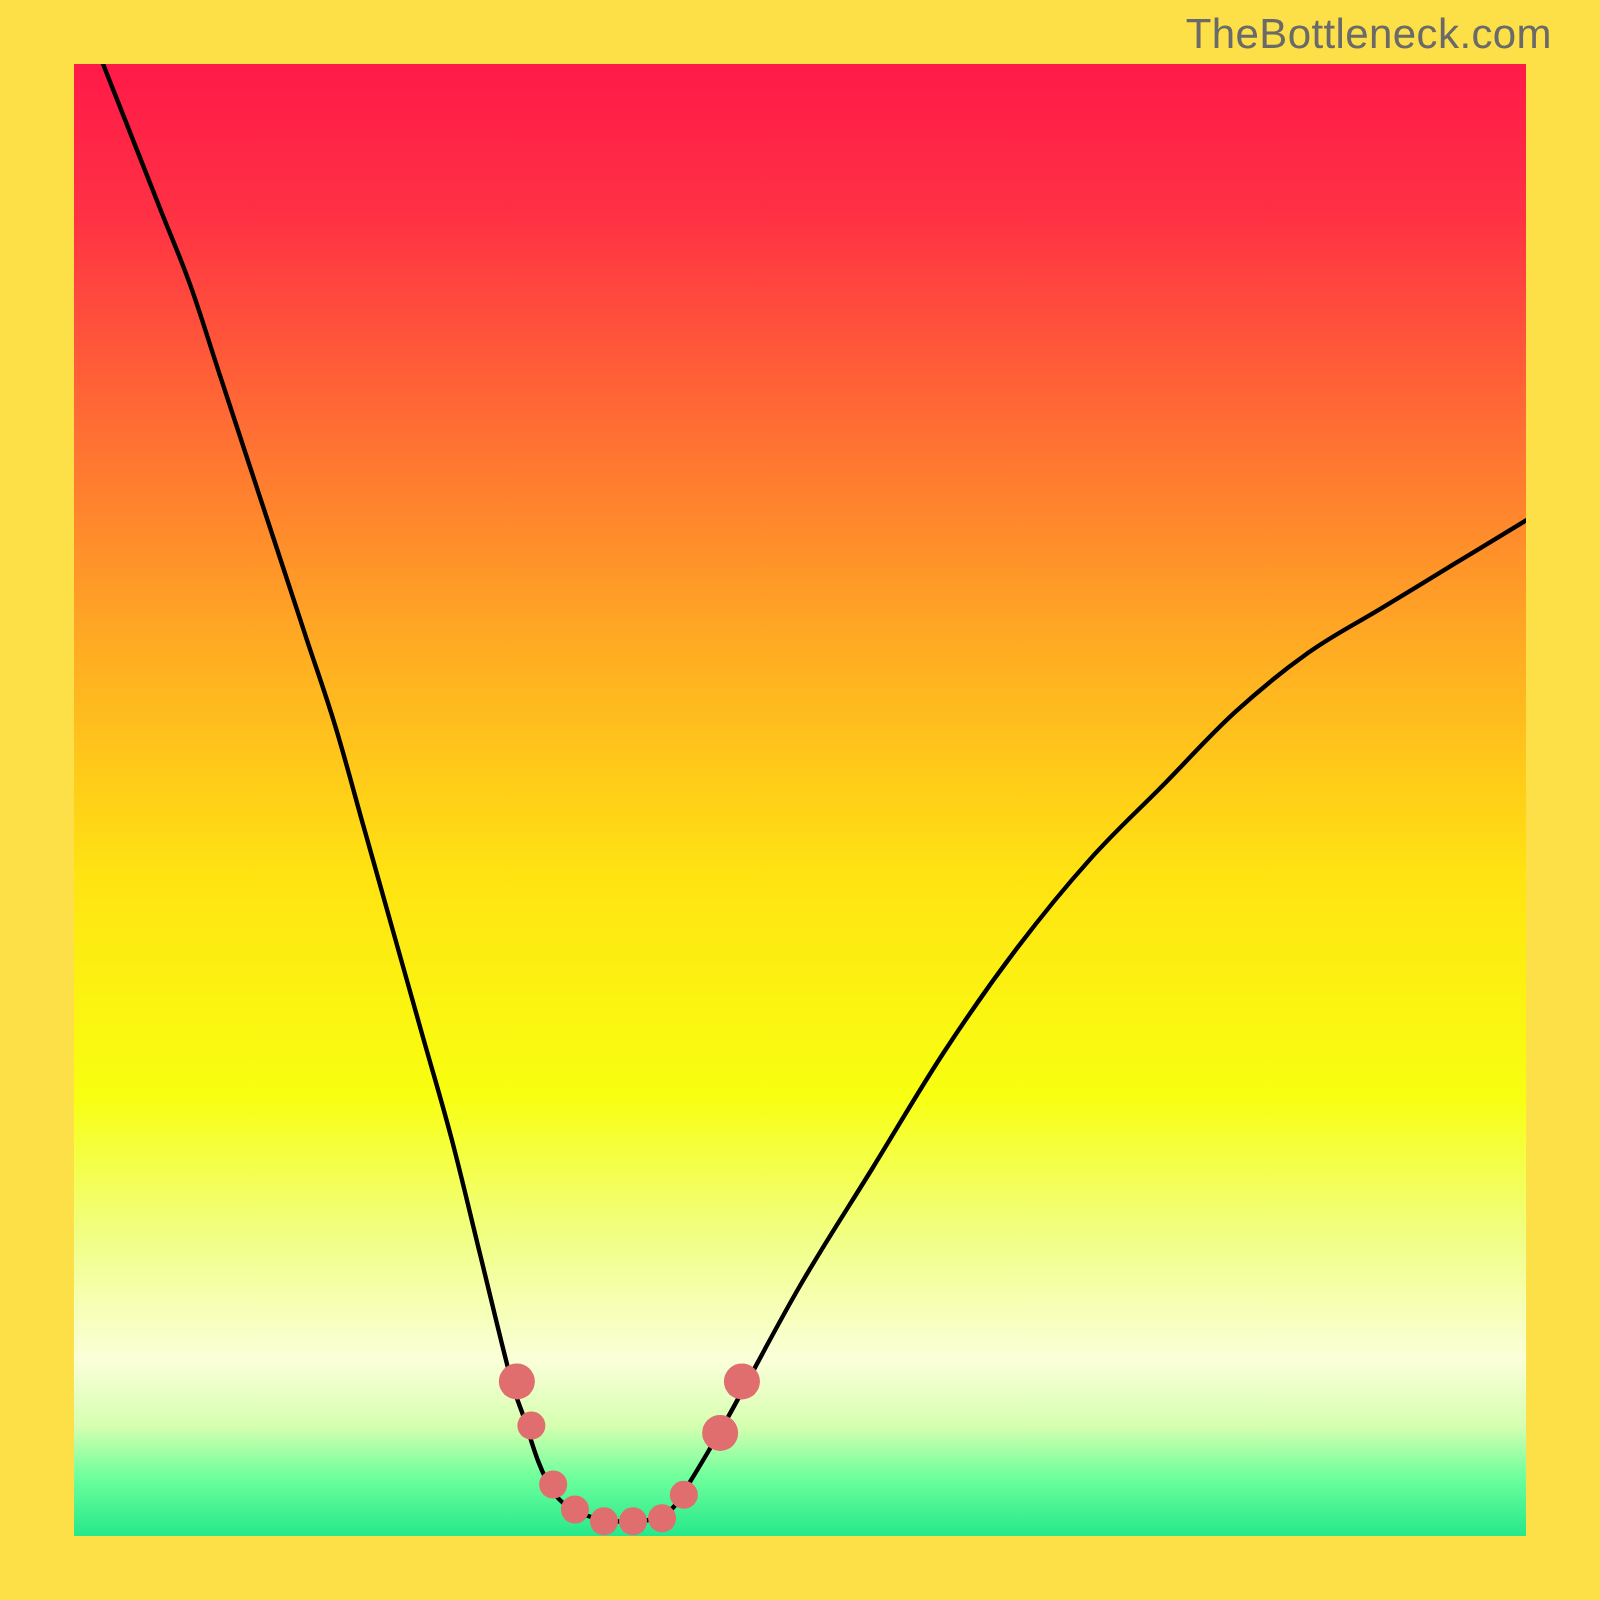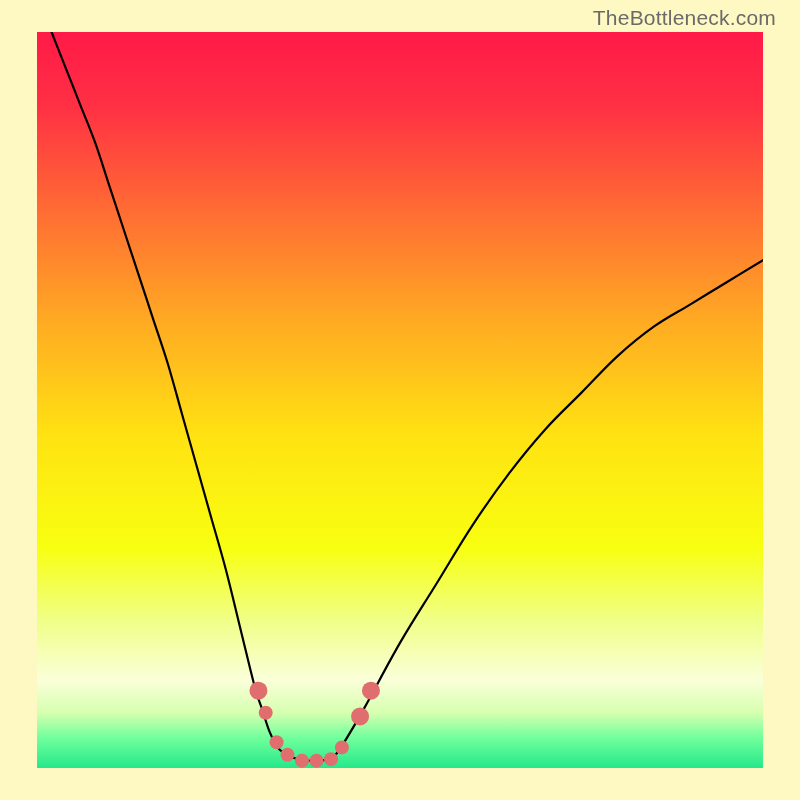--- a/index.html
+++ b/index.html
@@ -10,21 +10,21 @@
     overflow: hidden;
     background: #000;
     font-family: Arial, Helvetica, sans-serif;
   }
   .frame {
     position: absolute;
     left: 0;
     top: 0;
     width: 800px;
     height: 800px;
-    background: #fef9c3;
+    background: #fde047;
   }
   .plot {
     position: absolute;
     left: 37px;
     top: 32px;
     width: 726px;
     height: 736px;
   }
   .gradient {
     position: absolute;

